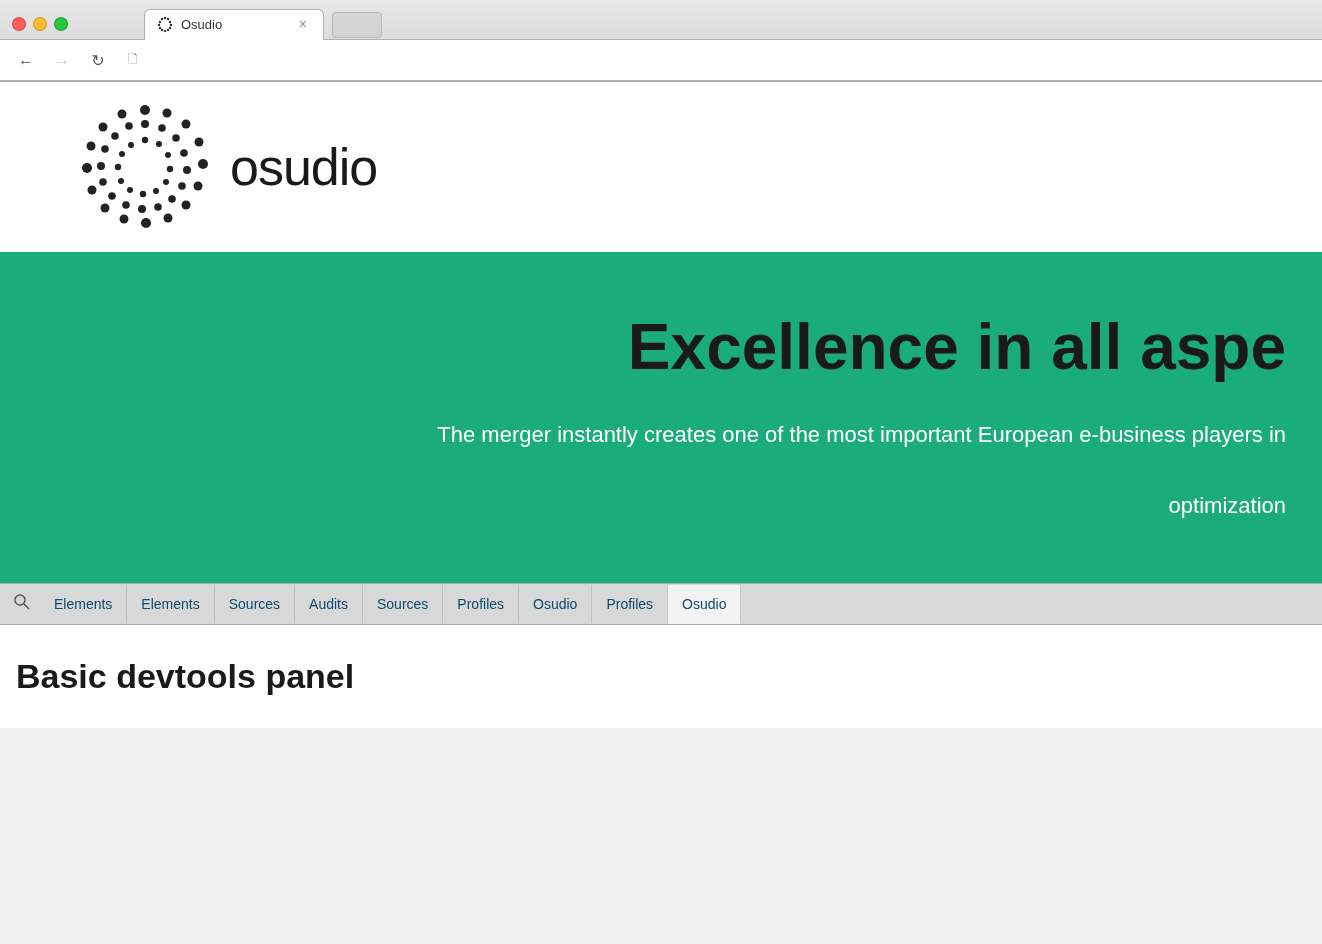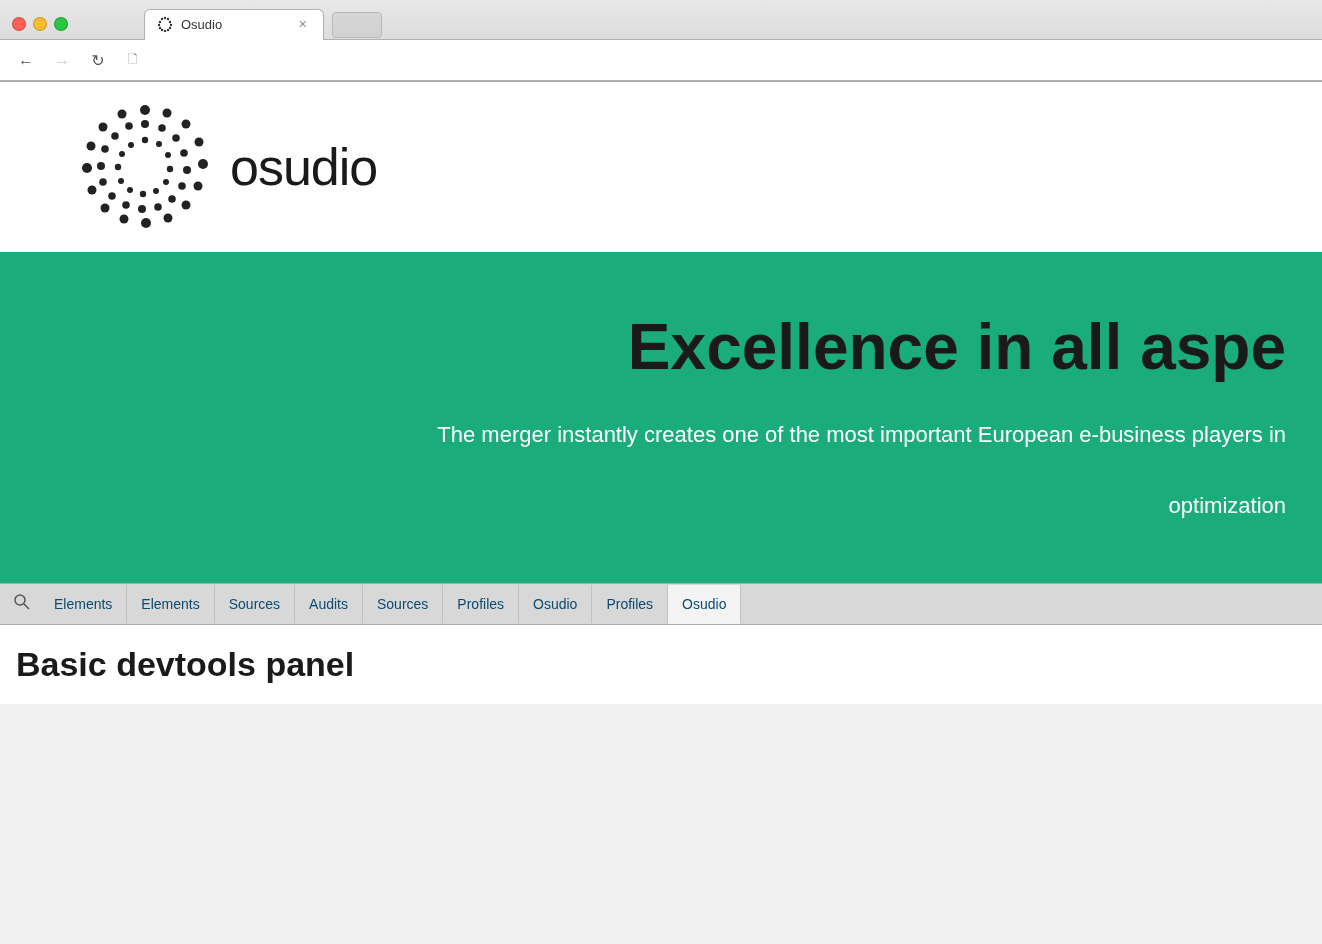--- a/index.html
+++ b/index.html
@@ -227,21 +227,21 @@
     }
 
     .devtools-tab.active {
       background: #f3f3f3;
       border-bottom: 1px solid #f3f3f3;
       margin-bottom: -1px;
       font-weight: 500;
     }
 
     .devtools-content {
-      padding: 20px 16px;
+      padding: 32px 16px;
       background: white;
     }
 
     .devtools-heading {
       font-size: 34px;
       font-weight: 700;
       color: #1a1a1a;
     }
   </style>
 </head>

